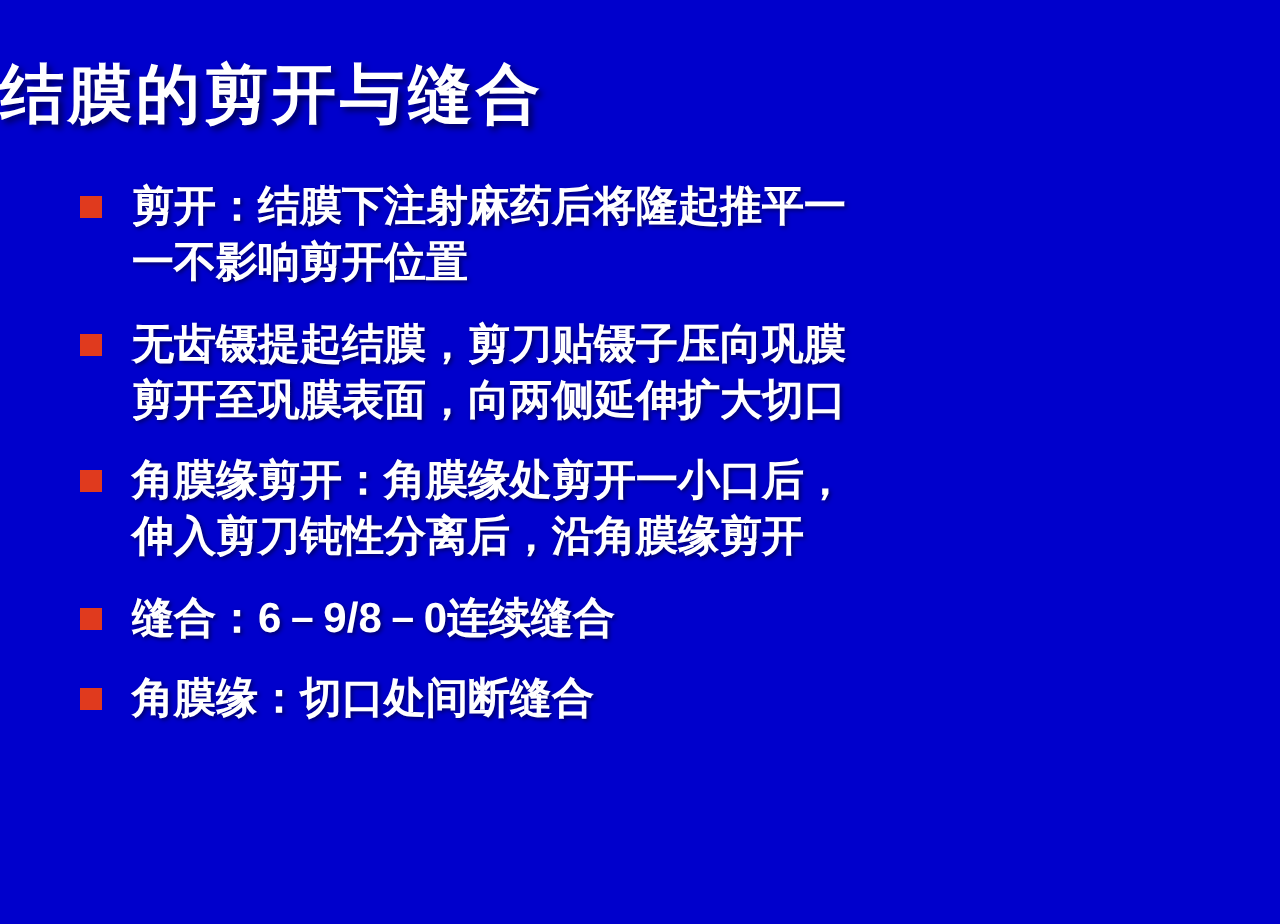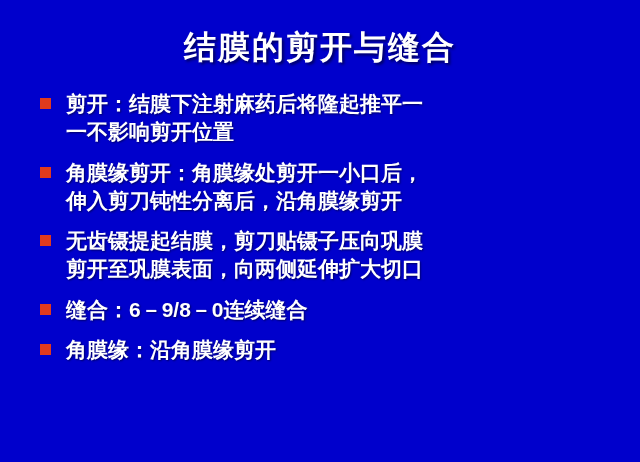--- a/index.html
+++ b/index.html
@@ -14,21 +14,20 @@
     overflow: hidden;
   }
   .slide {
     position: relative;
     width: 640px;
     height: 462px;
     background: #0000CC;
     box-sizing: border-box;
   }
   .slide-title {
-    text-align: center;
     color: #FFFFFF;
     font-size: 32px;
     font-weight: bold;
     letter-spacing: 2px;
     padding-top: 28px;
     padding-bottom: 6px;
     text-shadow: 2px 2px 3px rgba(0,0,0,0.55);
     line-height: 1.2;
   }
   .bullet-list {
@@ -67,31 +66,31 @@
   <div class="slide-title">结膜的剪开与缝合</div>
 
   <ul class="bullet-list">
     <li class="bullet-item">
       <span class="bullet-marker"></span>
       <span class="bullet-text">剪开：结膜下注射麻药后将隆起推平一
 一不影响剪开位置</span>
     </li>
     <li class="bullet-item">
       <span class="bullet-marker"></span>
-      <span class="bullet-text">角膜缘剪开：角膜缘处剪开一小口后，
-伸入剪刀钝性分离后，沿角膜缘剪开</span>
+      <span class="bullet-text">无齿镊提起结膜，剪刀贴镊子压向巩膜
+剪开至巩膜表面，向两侧延伸扩大切口</span>
     </li>
     <li class="bullet-item">
       <span class="bullet-marker"></span>
-      <span class="bullet-text">无齿镊提起结膜，剪刀贴镊子压向巩膜
-剪开至巩膜表面，向两侧延伸扩大切口</span>
+      <span class="bullet-text">角膜缘剪开：角膜缘处剪开一小口后，
+伸入剪刀钝性分离后，沿角膜缘剪开</span>
     </li>
     <li class="bullet-item">
       <span class="bullet-marker"></span>
       <span class="bullet-text">缝合：6－9/8－0连续缝合</span>
     </li>
     <li class="bullet-item">
       <span class="bullet-marker"></span>
-      <span class="bullet-text">角膜缘：沿角膜缘剪开</span>
+      <span class="bullet-text">角膜缘：切口处间断缝合</span>
     </li>
   </ul>
 
 </div>
 
 </body></html>

